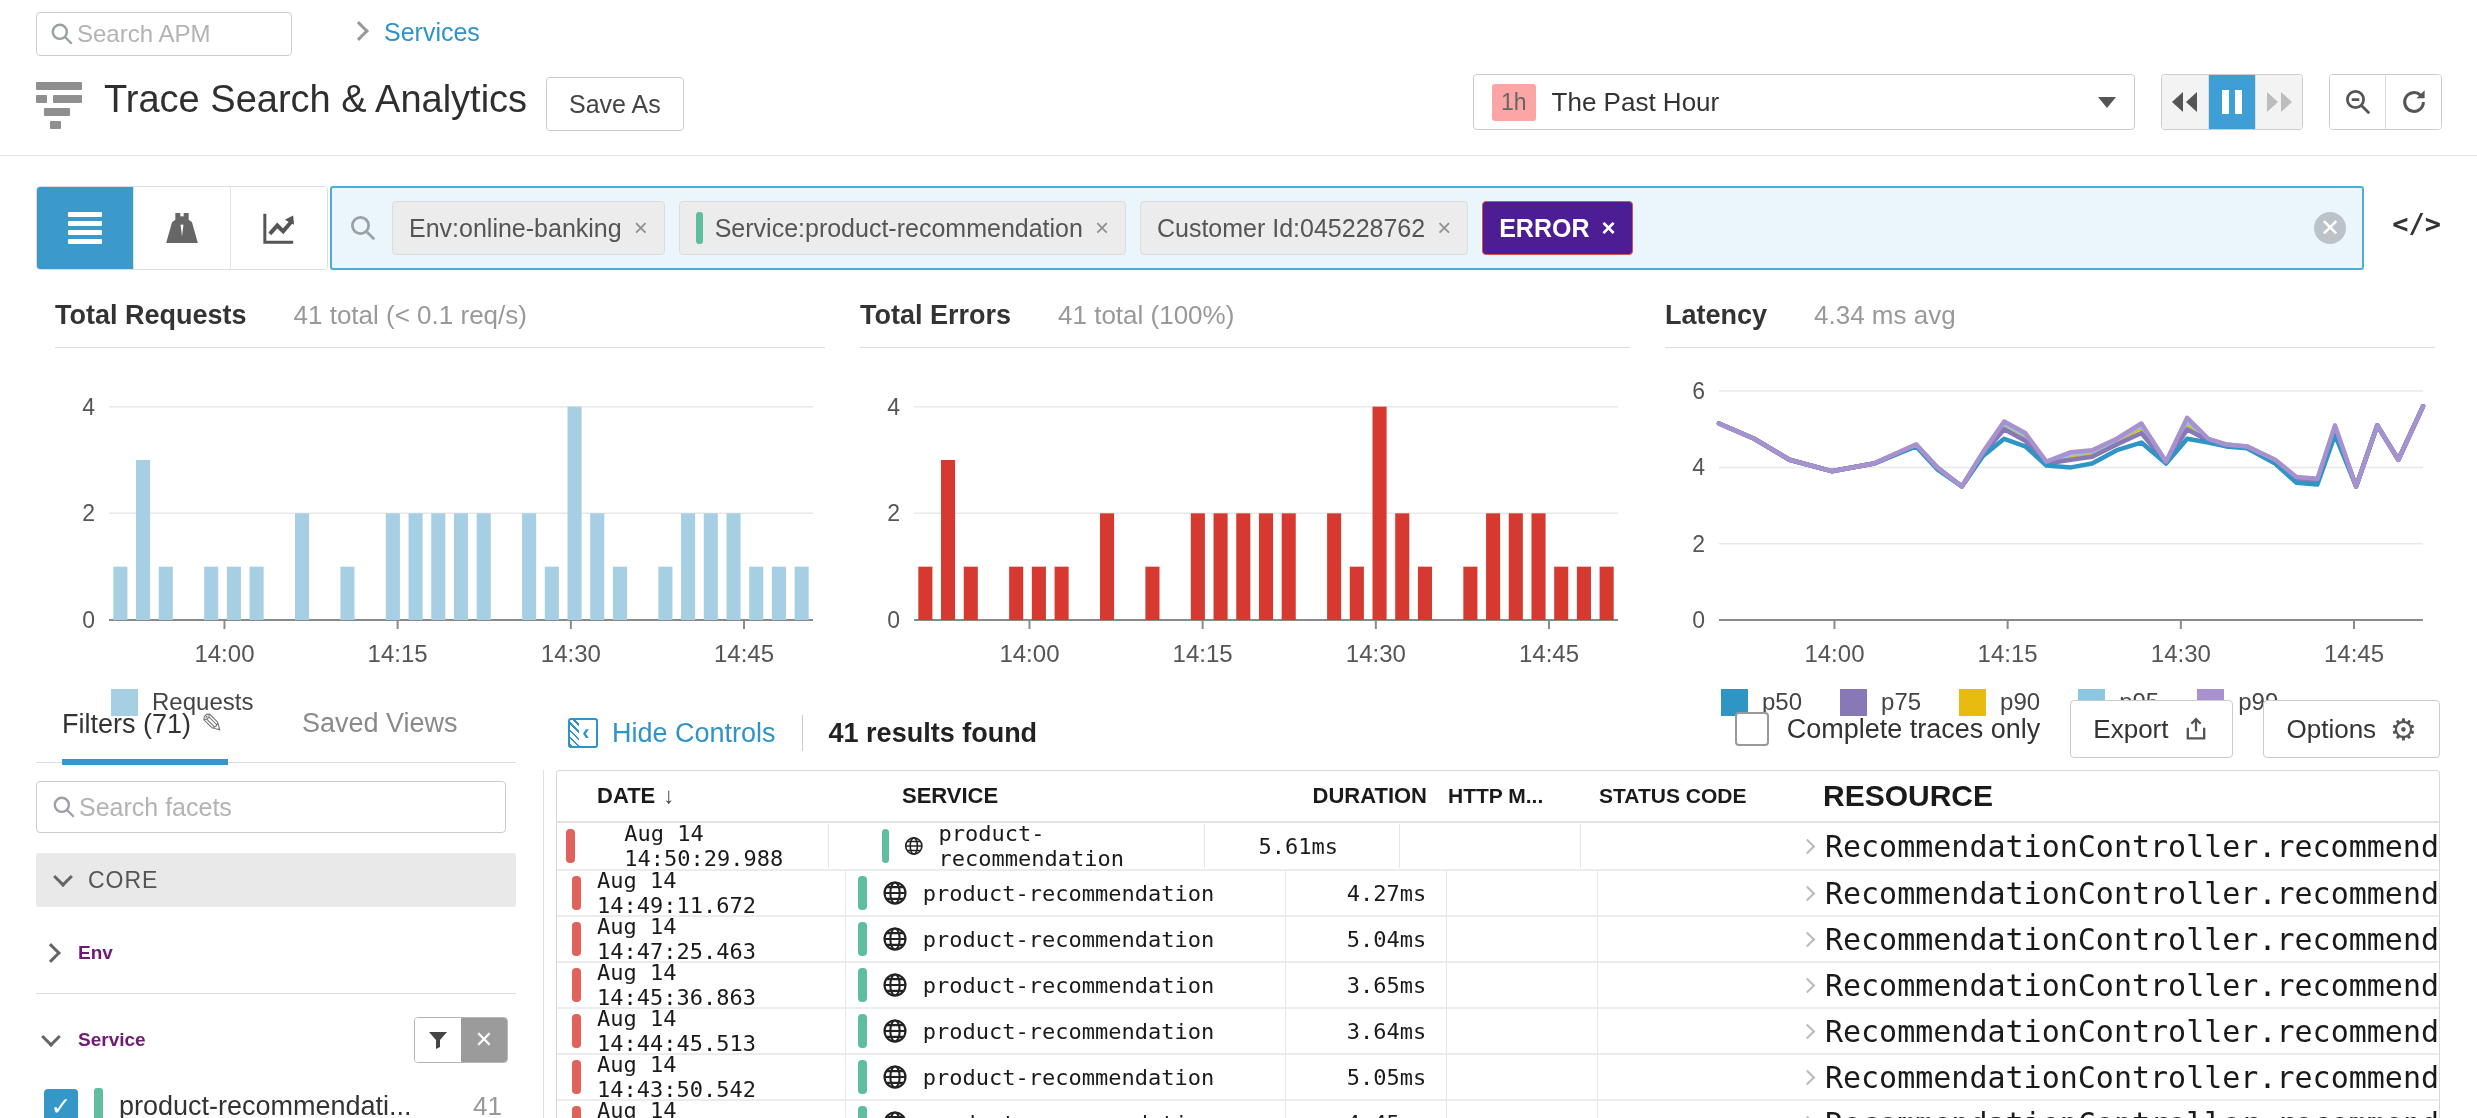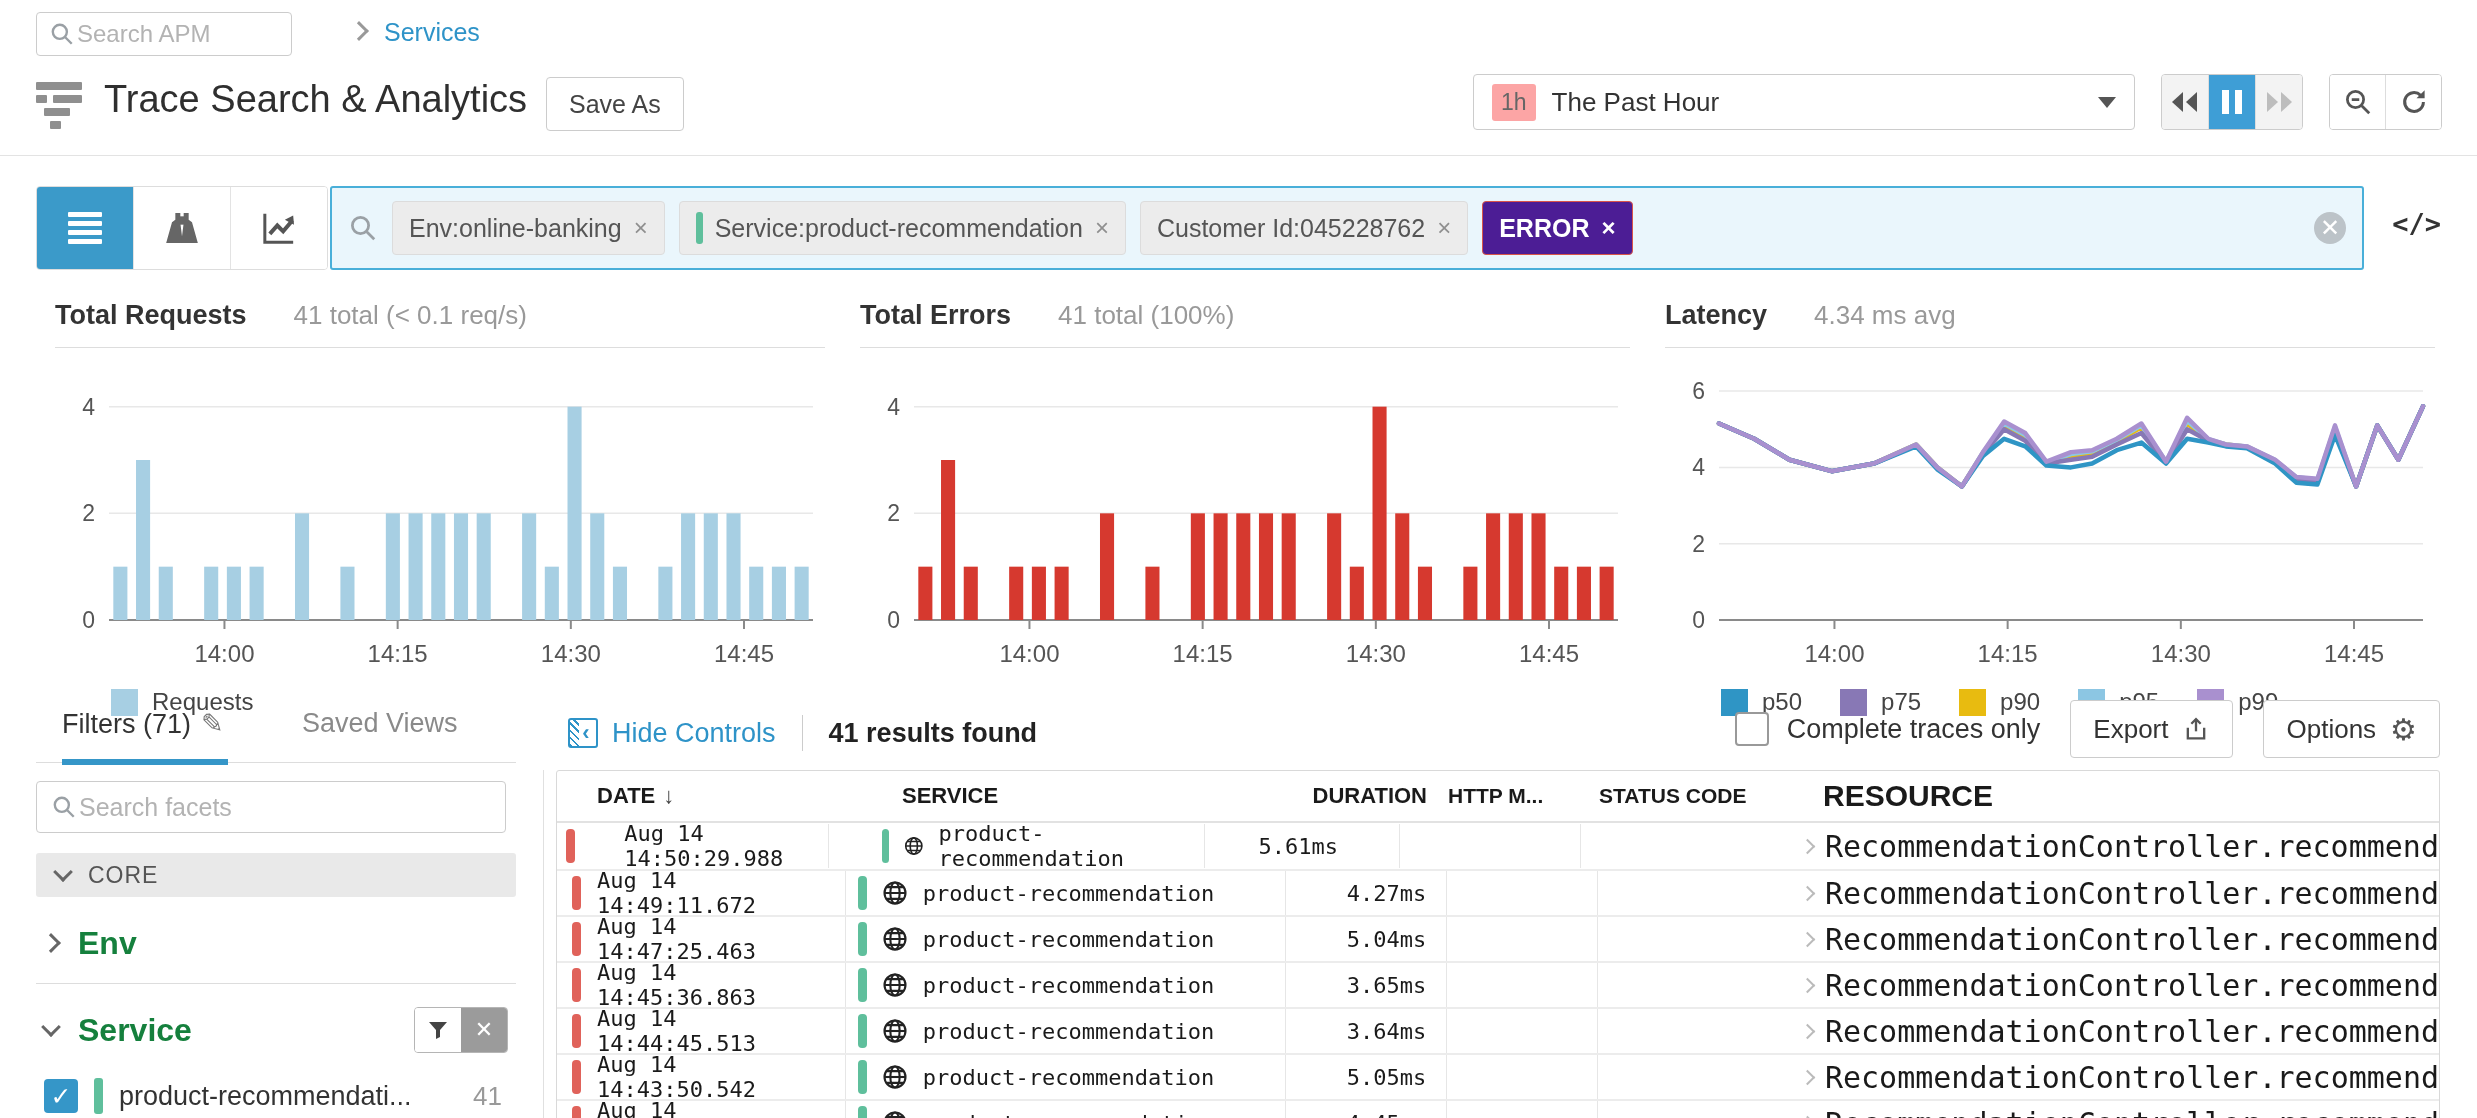--- a/index.html
+++ b/index.html
@@ -77,24 +77,24 @@
   .tabs{position:relative;height:62px;border-bottom:1px solid #ddd;}
   .tab-filters{position:absolute;left:26px;top:8px;font-size:27px;color:#333;cursor:pointer;}
   .pencil{color:#777;font-size:27px;margin-left:10px;}
   .tab-saved{position:absolute;left:266px;top:8px;font-size:27px;color:#8a8a8a;cursor:pointer;}
   .tab-underline{position:absolute;left:26px;bottom:-3px;width:166px;height:6px;background:#3596c8;}
   .facet-search{margin-top:18px;width:470px;height:52px;border:1px solid #ccc;border-radius:4px;
       display:flex;align-items:center;padding:0 14px;box-sizing:border-box;background:#fff;}
   .facet-search input{border:none;background:transparent;font-size:25px;color:#444;width:380px;
       font-family:"Liberation Sans",sans-serif;}
   .facet-search input::placeholder{color:#b3b3b3;}
-  .core-bar{margin-top:20px;height:44px;background:#e9e9e9;border-radius:3px;display:flex;align-items:center;
+  .core-bar{margin-top:20px;height:54px;background:#e9e9e9;border-radius:3px;display:flex;align-items:center;
       padding:0 20px;gap:18px;font-size:23px;color:#555;letter-spacing:1px;cursor:pointer;}
   .facet-row{display:flex;align-items:center;gap:20px;height:64px;margin-top:14px;padding:0 8px;cursor:pointer;}
-  .facet-name{font-size:32px;font-weight:700;color:#15803d;flex:1;}
+  .facet-name{font-size:19px;font-weight:700;color:#701a75;flex:1;}
   .sb-divider{height:1px;background:#ddd;margin-top:8px;}
   .facet-ctrl{display:flex;border:1px solid #b5b5b5;border-radius:4px;overflow:hidden;}
   .funnel-btn{width:46px;height:44px;background:#fff;display:flex;align-items:center;justify-content:center;cursor:pointer;}
   .fx-btn{width:46px;height:44px;background:#9b9b9b;color:#fff;font-size:22px;font-weight:700;
       display:flex;align-items:center;justify-content:center;cursor:pointer;}
   .facet-item{display:flex;align-items:center;gap:16px;height:56px;margin-top:6px;padding:0 8px;cursor:pointer;}
   .checkbox{width:34px;height:34px;border-radius:4px;background:#3596c8;color:#fff;font-size:25px;font-weight:700;
       display:flex;align-items:center;justify-content:center;cursor:pointer;}
   .svc-bar-lg{width:9px;height:36px;border-radius:3px;background:#5fbf9c;}
   .facet-item-label{font-size:27px;color:#333;flex:1;}

